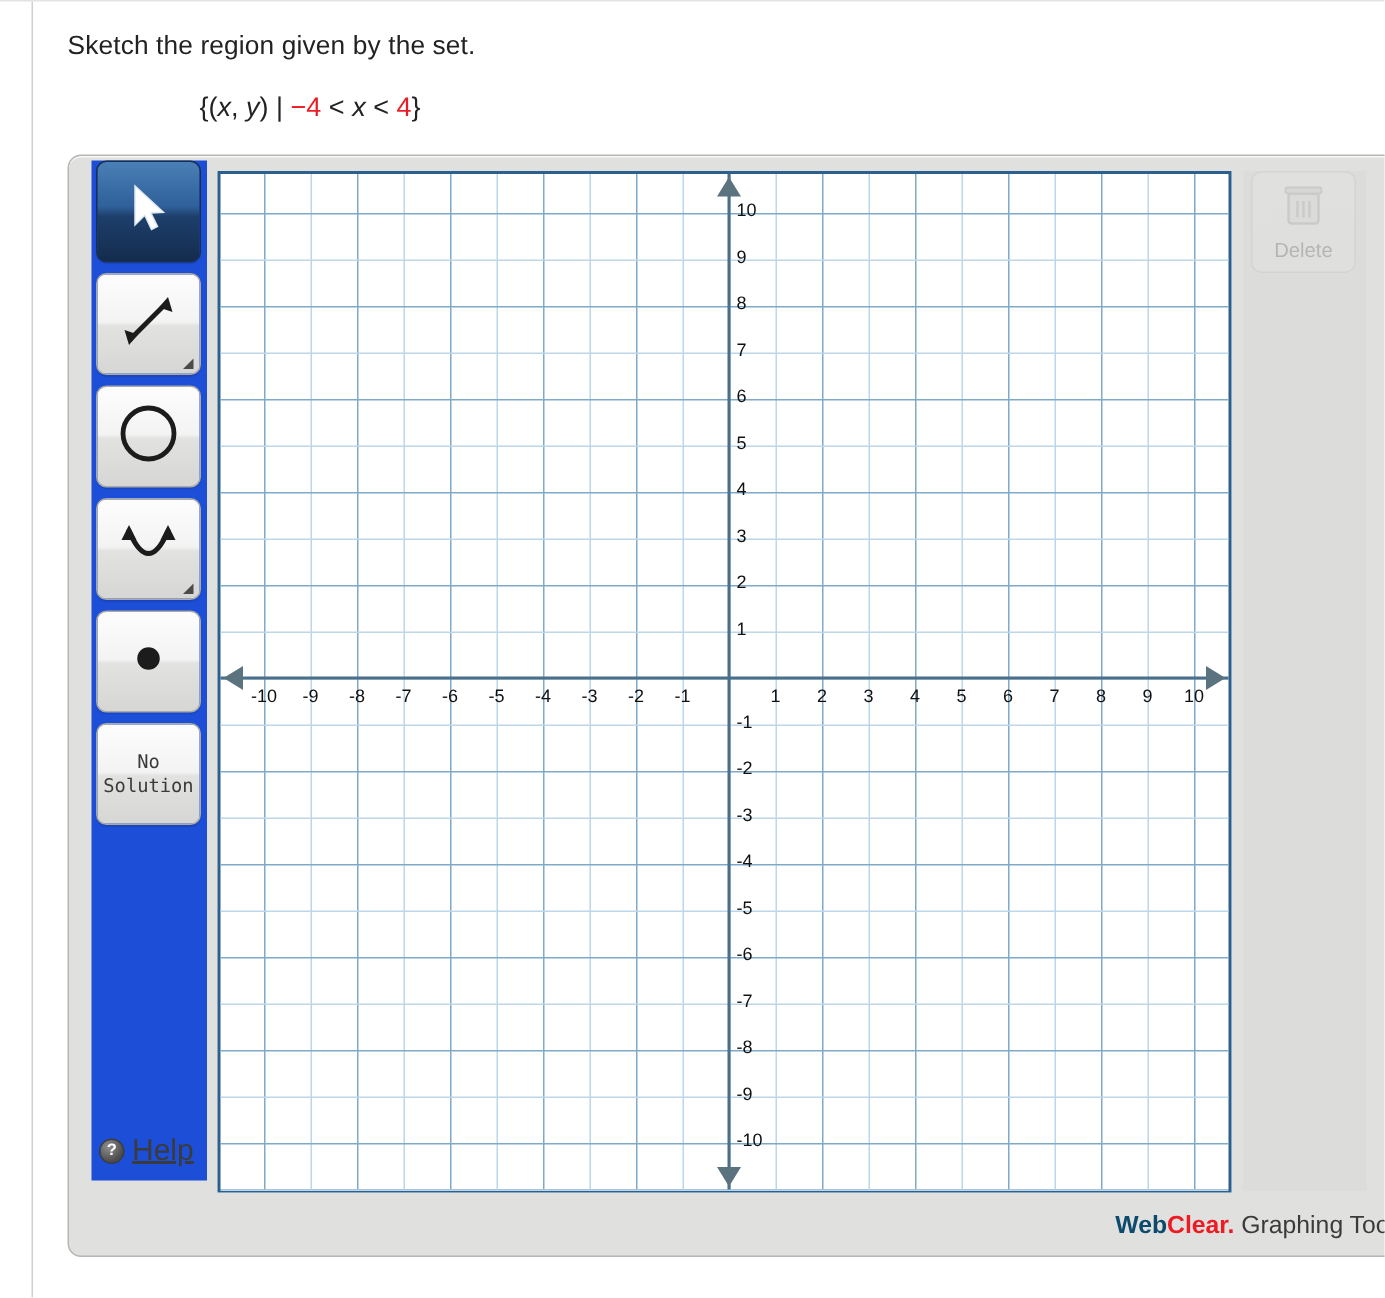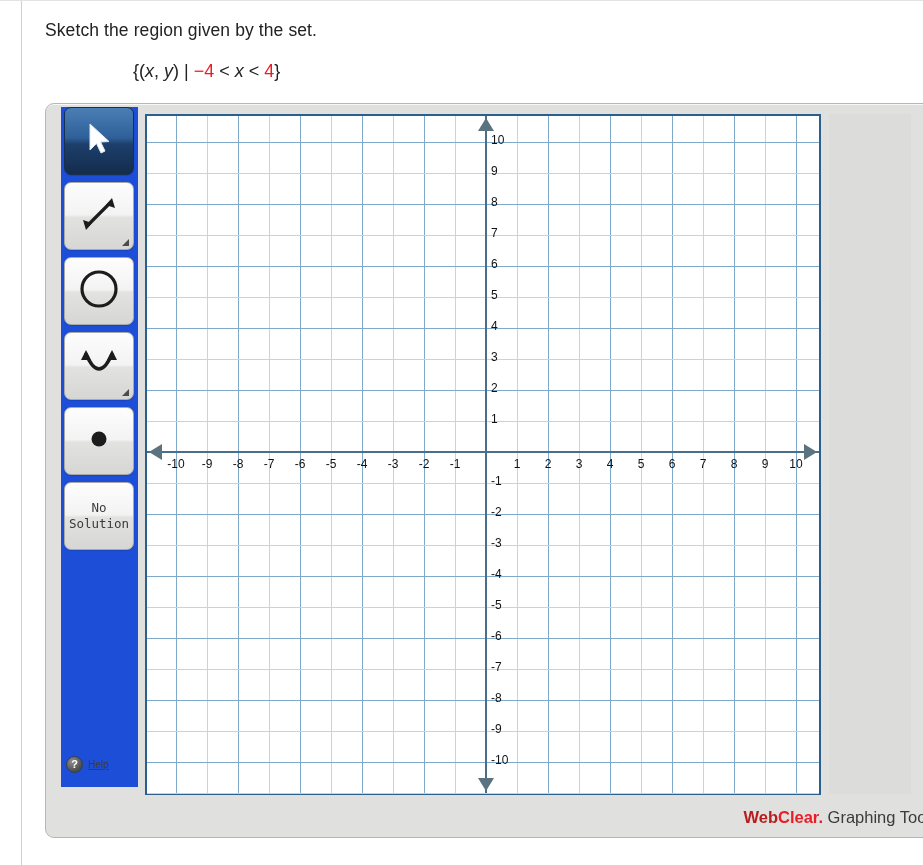--- a/index.html
+++ b/index.html
@@ -87,21 +87,21 @@
   }
   .help-icon {
     width: 17px; height: 17px; border-radius: 50%;
     background: radial-gradient(circle at 35% 30%, #8f8f8f, #4c4c4c 70%);
     border: 1px solid #3d3d3d;
     color: #fff; font-size: 11px; font-weight: bold;
     display: flex; align-items: center; justify-content: center;
     line-height: 1;
   }
   .help-label {
-    font-size: 10px; color: #3b3b3b; text-decoration: underline;
+    font-size: 20px; color: #3b3b3b; text-decoration: underline;
   }
 
   
   .graph-wrap {
     position: absolute; left: 99px; top: 10px;
     width: 676px; height: 681px;
     background: #ffffff;
     border: 2px solid #2b5f8e;
   }
   .grid-layer { position: absolute; inset: 0; }
@@ -154,21 +154,21 @@
   }
   .rbtn-label {
     font-size: 13.5px; color: #2e2e2e; line-height: 1;
   }
 
   
   .brand {
     position: absolute; right: 14px; bottom: 10px;
     font-size: 16.5px; white-space: nowrap;
   }
-  .brand .b1 { font-weight: bold; color: #b91c1c; }
+  .brand .b1 { font-weight: bold; color: #0c4a6e; }
   .brand .b2 { font-weight: bold; color: #ed1c24; }
   .brand .b3 { color: #3b3b3b; }
 </style>
 </head>
 <body>
 
 <div id="page">
 
   <div class="top-rule"></div>
   <div class="gutter-line"></div>
@@ -315,19 +315,29 @@
           <div class="tick-lbl y" style="left: 344px; top: 482px;">-5</div>
           <div class="tick-lbl y" style="left: 344px; top: 513px;">-6</div>
           <div class="tick-lbl y" style="left: 344px; top: 544px;">-7</div>
           <div class="tick-lbl y" style="left: 344px; top: 575px;">-8</div>
           <div class="tick-lbl y" style="left: 344px; top: 606px;">-9</div>
           <div class="tick-lbl y" style="left: 344px; top: 637px;">-10</div>
         </div>
     </div>
 
     <div class="right-rail" id="right-rail">
+        <div class="rbtn disabled">
+          <span><svg width="28" height="30" viewBox="0 0 28 30" xmlns="http://www.w3.org/2000/svg">
+              <rect x="4" y="7" width="20" height="20" rx="2" fill="#d8d8d8" stroke="#8f8f8f" stroke-width="1.6"></rect>
+              <line x1="10" y1="12" x2="10" y2="23" stroke="#8f8f8f" stroke-width="1.6"></line>
+              <line x1="14" y1="12" x2="14" y2="23" stroke="#8f8f8f" stroke-width="1.6"></line>
+              <line x1="18" y1="12" x2="18" y2="23" stroke="#8f8f8f" stroke-width="1.6"></line>
+              <rect x="2" y="3" width="24" height="4" rx="1.5" fill="#c8c8c8" stroke="#8f8f8f" stroke-width="1.2"></rect>
+            </svg></span>
+          <span class="rbtn-label">Delete</span>
+        </div>
       </div>
 
     <div class="brand">
       <span class="b1">Web</span><span class="b2">Clear.</span><span class="b3"> Graphing Tool</span>
     </div>
   </div>
 </div>
 
 </body></html>

